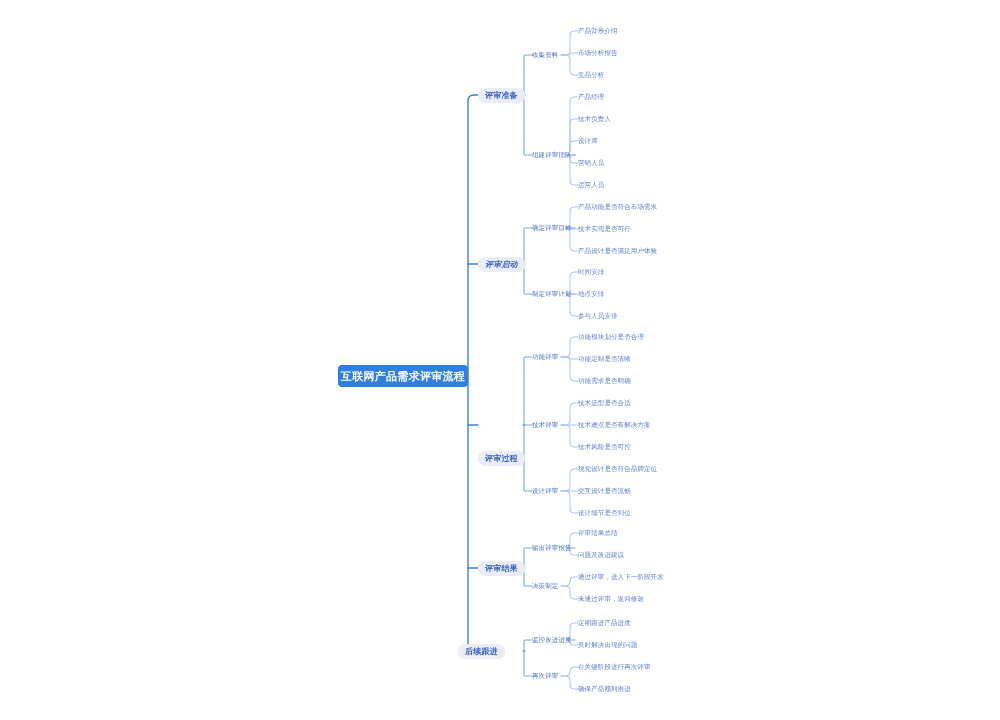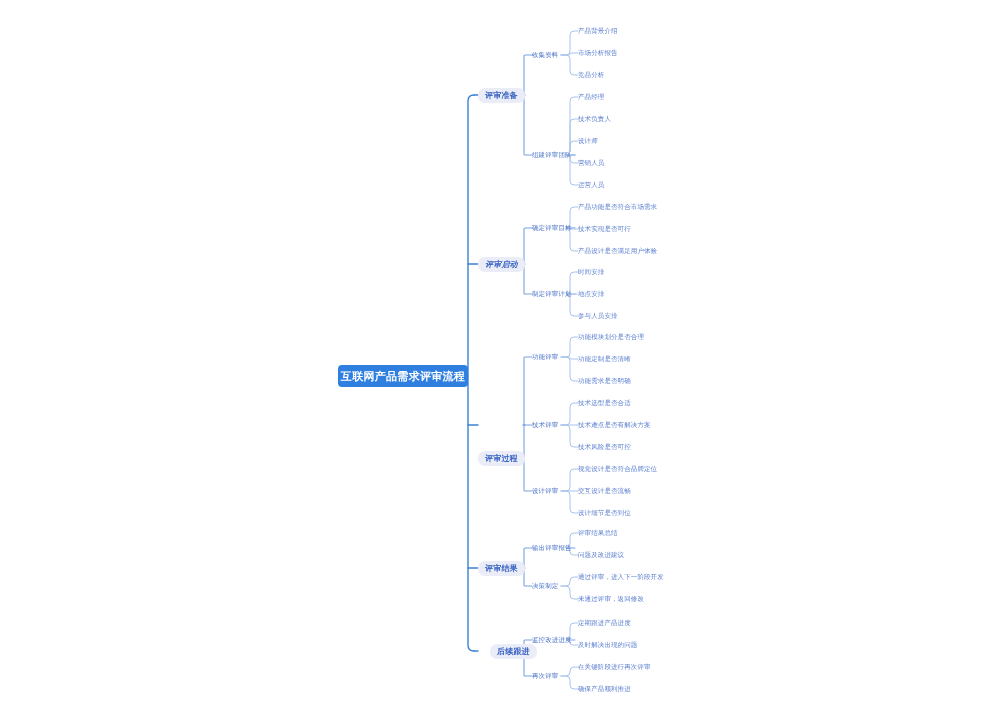--- a/index.html
+++ b/index.html
@@ -143,21 +143,21 @@
       <div class="node lv3" style="left: 578px; top: 463px;">视觉设计是否符合品牌定位</div>
       <div class="node lv3" style="left: 578px; top: 485px;">交互设计是否流畅</div>
       <div class="node lv3" style="left: 578px; top: 507px;">设计细节是否到位</div>
       <div class="node lv1" style="left: 478px; top: 560.5px;">评审结果</div>
       <div class="node lv2" style="left: 532px; top: 542px;">输出评审报告</div>
       <div class="node lv3" style="left: 578px; top: 527px;">评审结果总结</div>
       <div class="node lv3" style="left: 578px; top: 549px;">问题及改进建议</div>
       <div class="node lv2" style="left: 532px; top: 580px;">决策制定</div>
       <div class="node lv3" style="left: 578px; top: 571px;">通过评审，进入下一阶段开发</div>
       <div class="node lv3" style="left: 578px; top: 593px;">未通过评审，返回修改</div>
-      <div class="node lv1" style="left: 490px; top: 643.5px;">后续跟进</div>
+      <div class="node lv1" style="left: 458px; top: 643.5px;">后续跟进</div>
       <div class="node lv2" style="left: 532px; top: 634px;">监控改进进度</div>
       <div class="node lv3" style="left: 578px; top: 617px;">定期跟进产品进度</div>
       <div class="node lv3" style="left: 578px; top: 639px;">及时解决出现的问题</div>
       <div class="node lv2" style="left: 532px; top: 670px;">再次评审</div>
       <div class="node lv3" style="left: 578px; top: 661px;">在关键阶段进行再次评审</div>
       <div class="node lv3" style="left: 578px; top: 683px;">确保产品顺利推进</div>
     </div>
 </div>
 
 </body></html>

